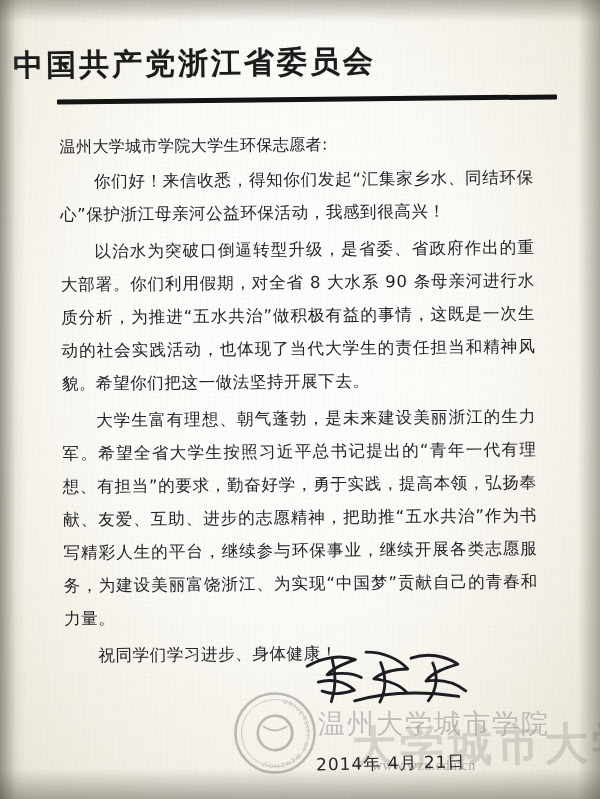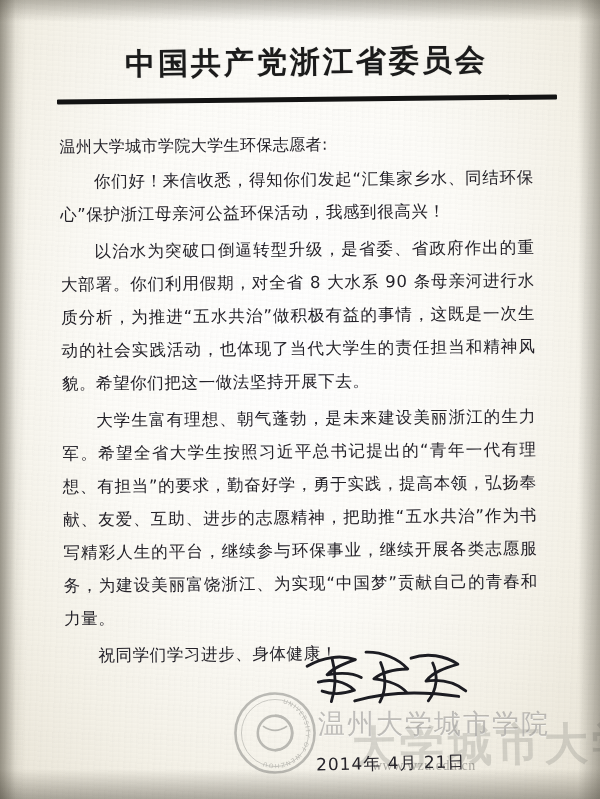--- a/index.html
+++ b/index.html
@@ -56,21 +56,21 @@
       repeating-linear-gradient(4deg, rgba(0,0,0,0.015) 0px, rgba(0,0,0,0) 5px);
     pointer-events: none;
   }
 
   
   #letterhead {
     position: absolute;
     top: 42px;
     left: 0;
     right: 0;
-    text-align: center;
+    text-align: left;
     padding-left: 13px;
   }
   #letterhead-title {
     font-family: "DejaVu Serif", serif;
     font-weight: bold;
     font-size: 30px;
     letter-spacing: 3px;
     color: #1b1b1b;
     transform: rotate(-0.7deg);
     text-shadow: 0 0 1px rgba(0,0,0,0.25);

